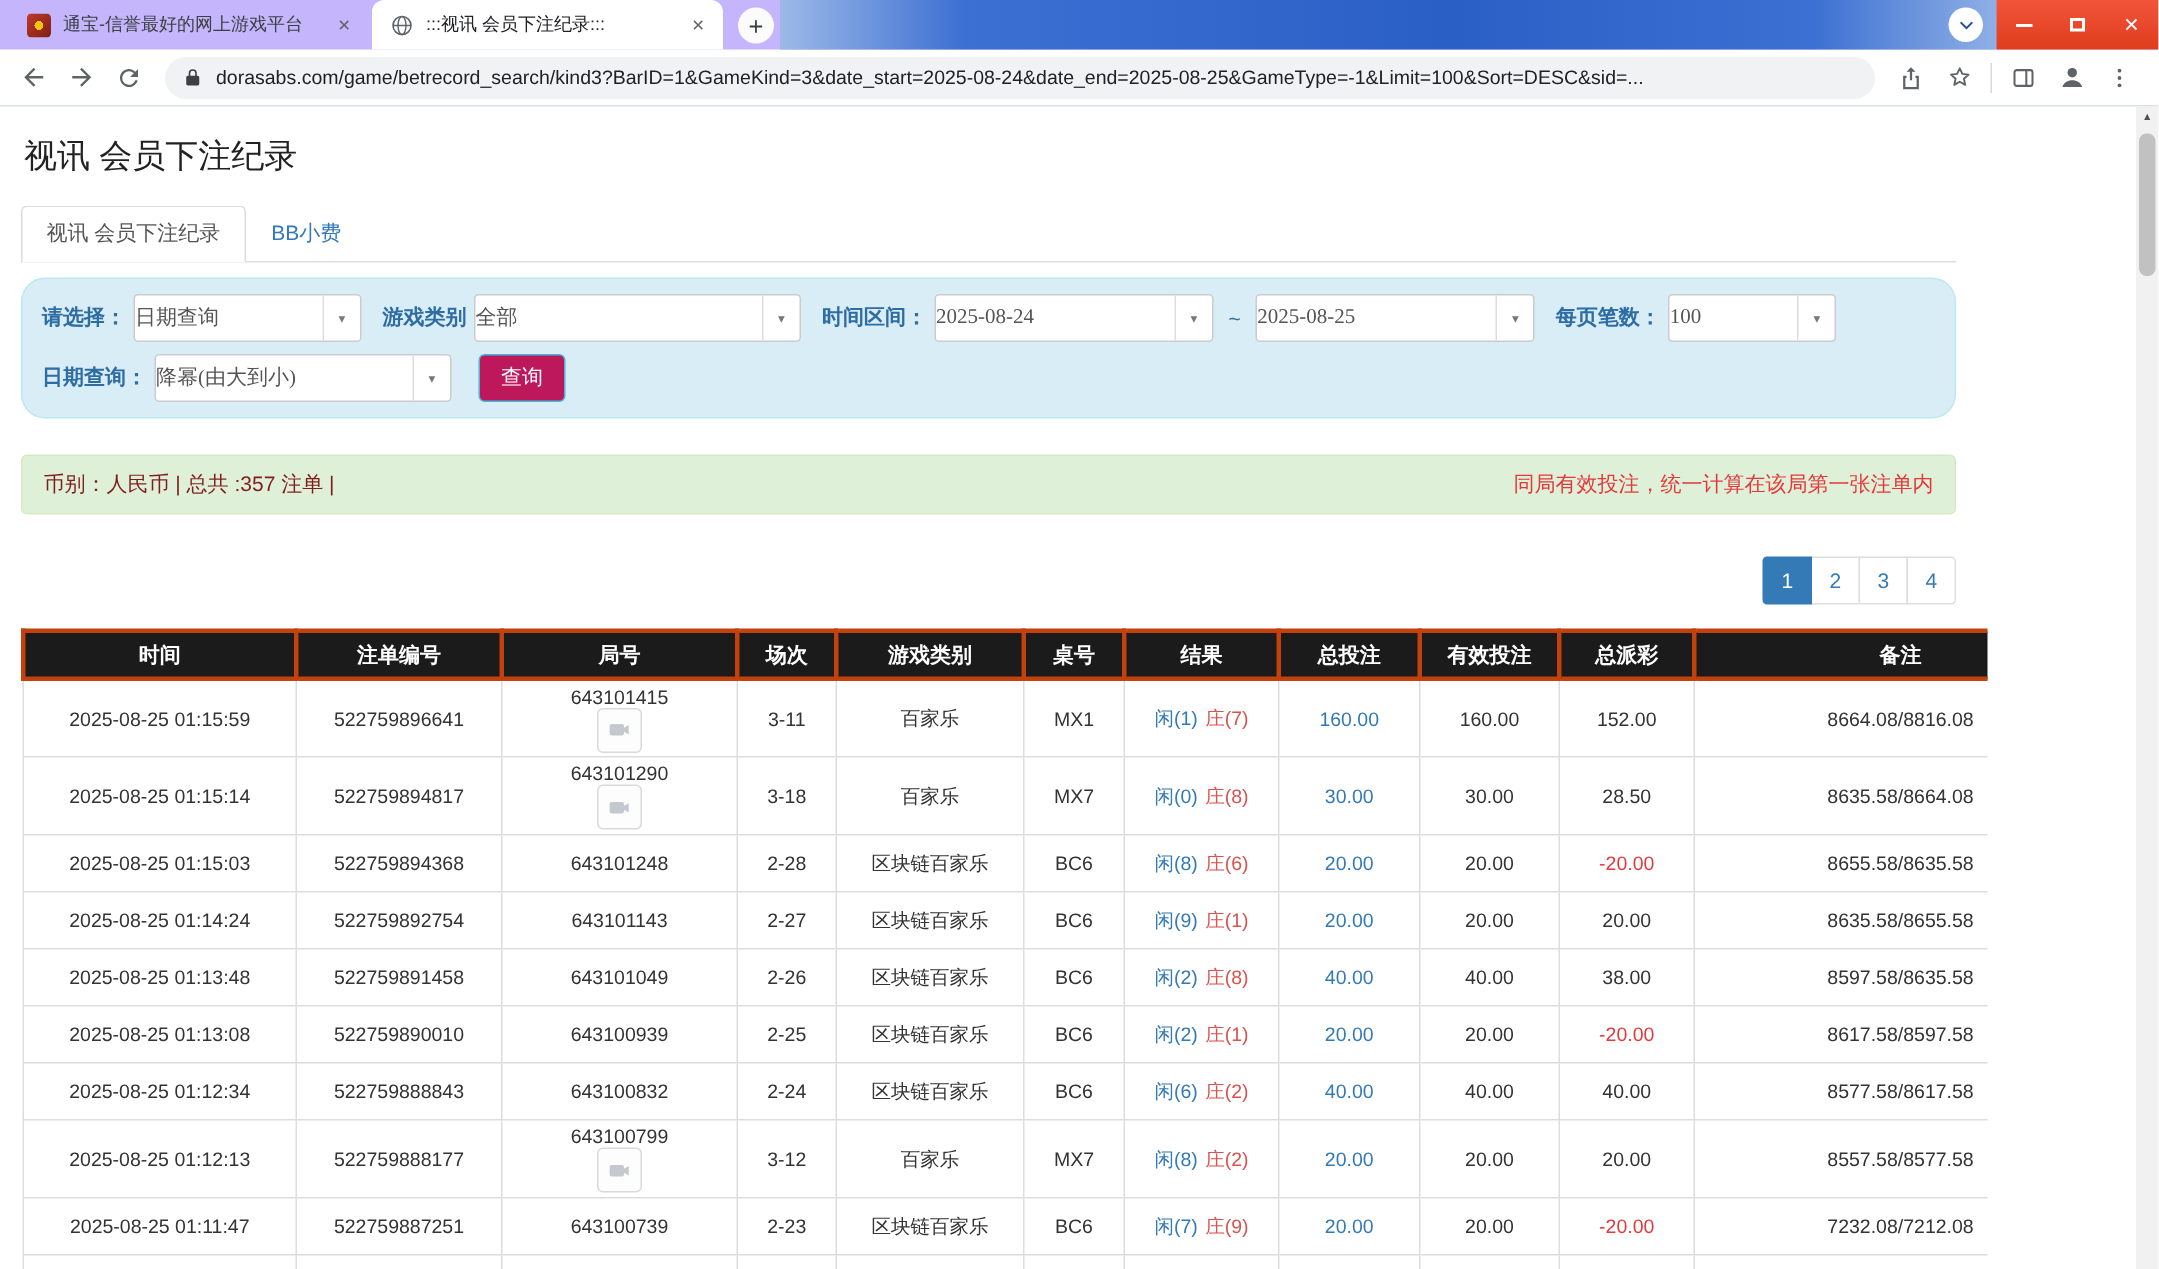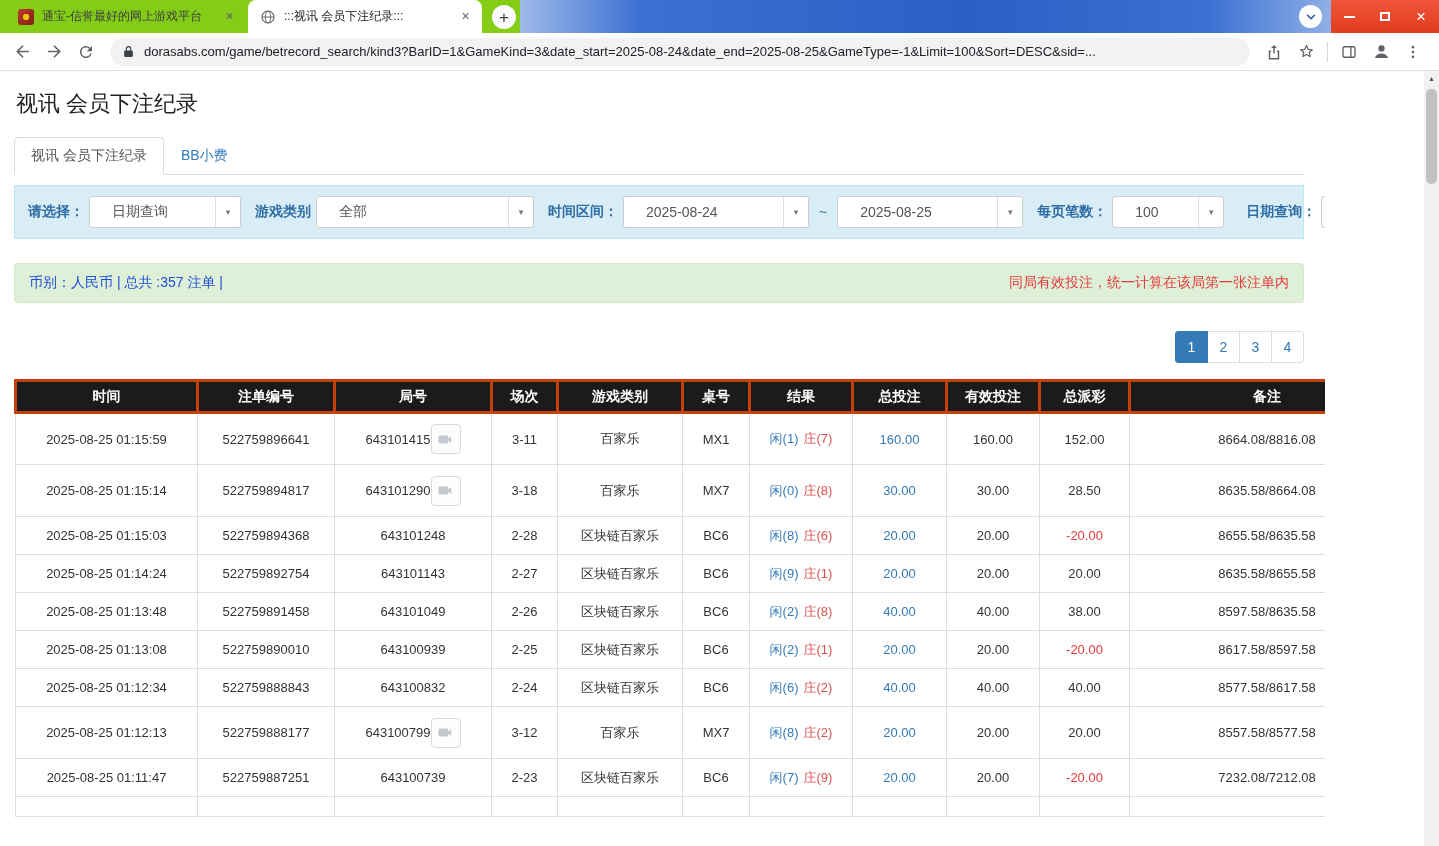--- a/index.html
+++ b/index.html
@@ -1,20 +1,20 @@
 <!DOCTYPE html>
 <html><head>
 <meta charset="utf-8">
 <style>
   * { margin:0; padding:0; box-sizing:border-box; }
   html,body { width:1439px; height:846px; overflow:hidden; }
   body { font-family:"Liberation Sans","DejaVu Sans",sans-serif; background:#fff; position:relative; }
 
   
-  .tabstrip { position:relative; height:33px; background:#84cc16; z-index:5;padding-left:12px; }
+  .tabstrip { position:relative; height:33px; background:#c4b5fd; z-index:5;padding-left:12px; }
   .frame-blue { position:absolute; left:520px; right:108px; top:0; height:33px;
     background:linear-gradient(90deg,#9db9e8 0%,#3c70d2 15%,#2a5fc6 55%,#3c70d2 85%,#8fb0e6 100%); }
   .tab { position:absolute; top:0; height:33px; display:flex; align-items:center; gap:8px;
     padding:0 8px 0 12px; font-size:12px; color:#3c4043; cursor:default; }
   .tab-1 { left:6px; width:240px; }
   .tab-2 { left:248px; width:234px; background:#fff; border-radius:8px 8px 0 0; color:#202124; }
   .favicon { width:16px; height:16px; flex:0 0 16px; }
   .fav-site { border-radius:3px;
     background:radial-gradient(circle at 50% 50%, #f1c40f 0 3px, rgba(0,0,0,0) 3px),
                linear-gradient(135deg,#c0392b,#7e1f14); }
@@ -49,55 +49,55 @@
   
   .content { position:absolute; top:71px; left:0; width:1325px; bottom:0; background:#fff;
     overflow:hidden; padding:16px 21px 0 14px; }
   .page-title { font-size:22px; font-weight:400; color:#222; margin:2px 0 0 2px; }
 
   .nav-tabs { display:flex; border-bottom:1px solid #ddd; margin-top:18px; }
   .nav-tab { padding:9px 16px; font-size:14px; margin-bottom:-1px; border:1px solid transparent; cursor:pointer; }
   .nav-tab.active { background:#fff; border-color:#ddd #ddd #fff #ddd; border-radius:4px 4px 0 0; color:#555; }
   .nav-tab.link { color:#337ab7; }
 
-  .filter-panel { margin-top:10px; background:#d9edf7; border:1px solid #bce8f1; border-radius:0;
-    padding:10px 13px; display:flex; flex-direction:row; gap:8px; }
+  .filter-panel { margin-top:10px; background:#d9edf7; border:1px solid #bce8f1; border-radius:16px;
+    padding:10px 13px; display:flex; flex-direction:column; gap:8px; }
   .filter-row { display:flex; align-items:center; }
   .flabel { color:#2e6da4; font-weight:bold; font-size:14px; margin-right:5px; white-space:nowrap; }
   .sel { height:32px; background:#fff; border:1px solid #ccc; border-radius:3px; display:flex;
     align-items:center; margin-right:14px; cursor:pointer; }
-  .sel-text { padding:0 22px; font-size:14px; color:#555; flex:1; white-space:nowrap; overflow:hidden; }
+  .sel-text { padding:0 0; font-size:14px; color:#555; flex:1; white-space:nowrap; overflow:hidden;font-family:Liberation Serif, serif; }
   .sel-caret { width:25px; align-self:stretch; border-left:1px solid #ddd; display:flex;
     align-items:center; justify-content:center; color:#777; font-size:9px; }
   .w-mode{width:152px;} .w-game{width:218px;} .w-date{width:186px;} .w-per{width:112px;} .w-sort{width:198px;}
   .tilde { font-size:14px; color:#31708f; margin:0 10px 0 -4px; }
   .btn-query { background:#be185d; border:1px solid #46b8da; color:#fff; font-size:14px;
     padding:0 14px; height:32px; border-radius:4px; margin-left:4px; cursor:pointer;
     font-family:inherit; }
 
   .summary-bar { margin-top:24px; background:#dff0d8; border:1px solid #d6e9c6; border-radius:4px;
     padding:10px 14px; display:flex; justify-content:space-between; align-items:center; font-size:14px; }
-  .summary-left { color:#1d4ed8; }
+  .summary-left { color:#7f1d1d; }
   .summary-right { color:#e4393c; }
 
   .pagination { margin-top:28px; display:flex; justify-content:flex-end; }
   .page-btn { min-width:33px; height:32px; display:flex; align-items:center; justify-content:center;
     border:1px solid #ddd; margin-left:-1px; color:#337ab7; font-size:14px; background:#fff;
     cursor:pointer; padding:0 6px; }
   .page-btn:first-child { border-radius:3px 0 0 3px; margin-left:0; }
   .page-btn:last-child { border-radius:0 3px 3px 0; }
   .page-btn.active { background:#337ab7; border-color:#337ab7; color:#fff; position:relative; }
 
   table.bet { width:100%; border-collapse:collapse; table-layout:fixed; margin-top:16px; }
   .bet th { background:#1b1b1b; color:#fff; font-size:14px; font-weight:bold; height:32px;
     border:3px solid #c2410c; text-align:center; }
   .bet td { border:1px solid #ddd; text-align:center; font-size:13px; color:#333; height:38px; padding:2px 4px; }
   .bet tr.tall td { height:52px; }
   .bet tr.partial td { height:20px; }
-  .round-wrap { display:flex; align-items:center; justify-content:center; gap:0; }
+  .round-wrap { display:flex; align-items:center; justify-content:center; gap:0;flex-direction:column; }
   .replay-btn { display:inline-flex; align-items:center; justify-content:center; width:30px; height:30px;
     background:#fdfdfd; border:1px solid #d9d9d9; border-radius:4px; cursor:pointer; }
   .res-player { color:#337ab7; margin-right:5px; }
   .res-banker { color:#d9534f; }
   .linkblue { color:#337ab7 !important; cursor:pointer; }
   td.neg { color:#e4393c !important; }
 </style>
 </head>
 <body>
 

